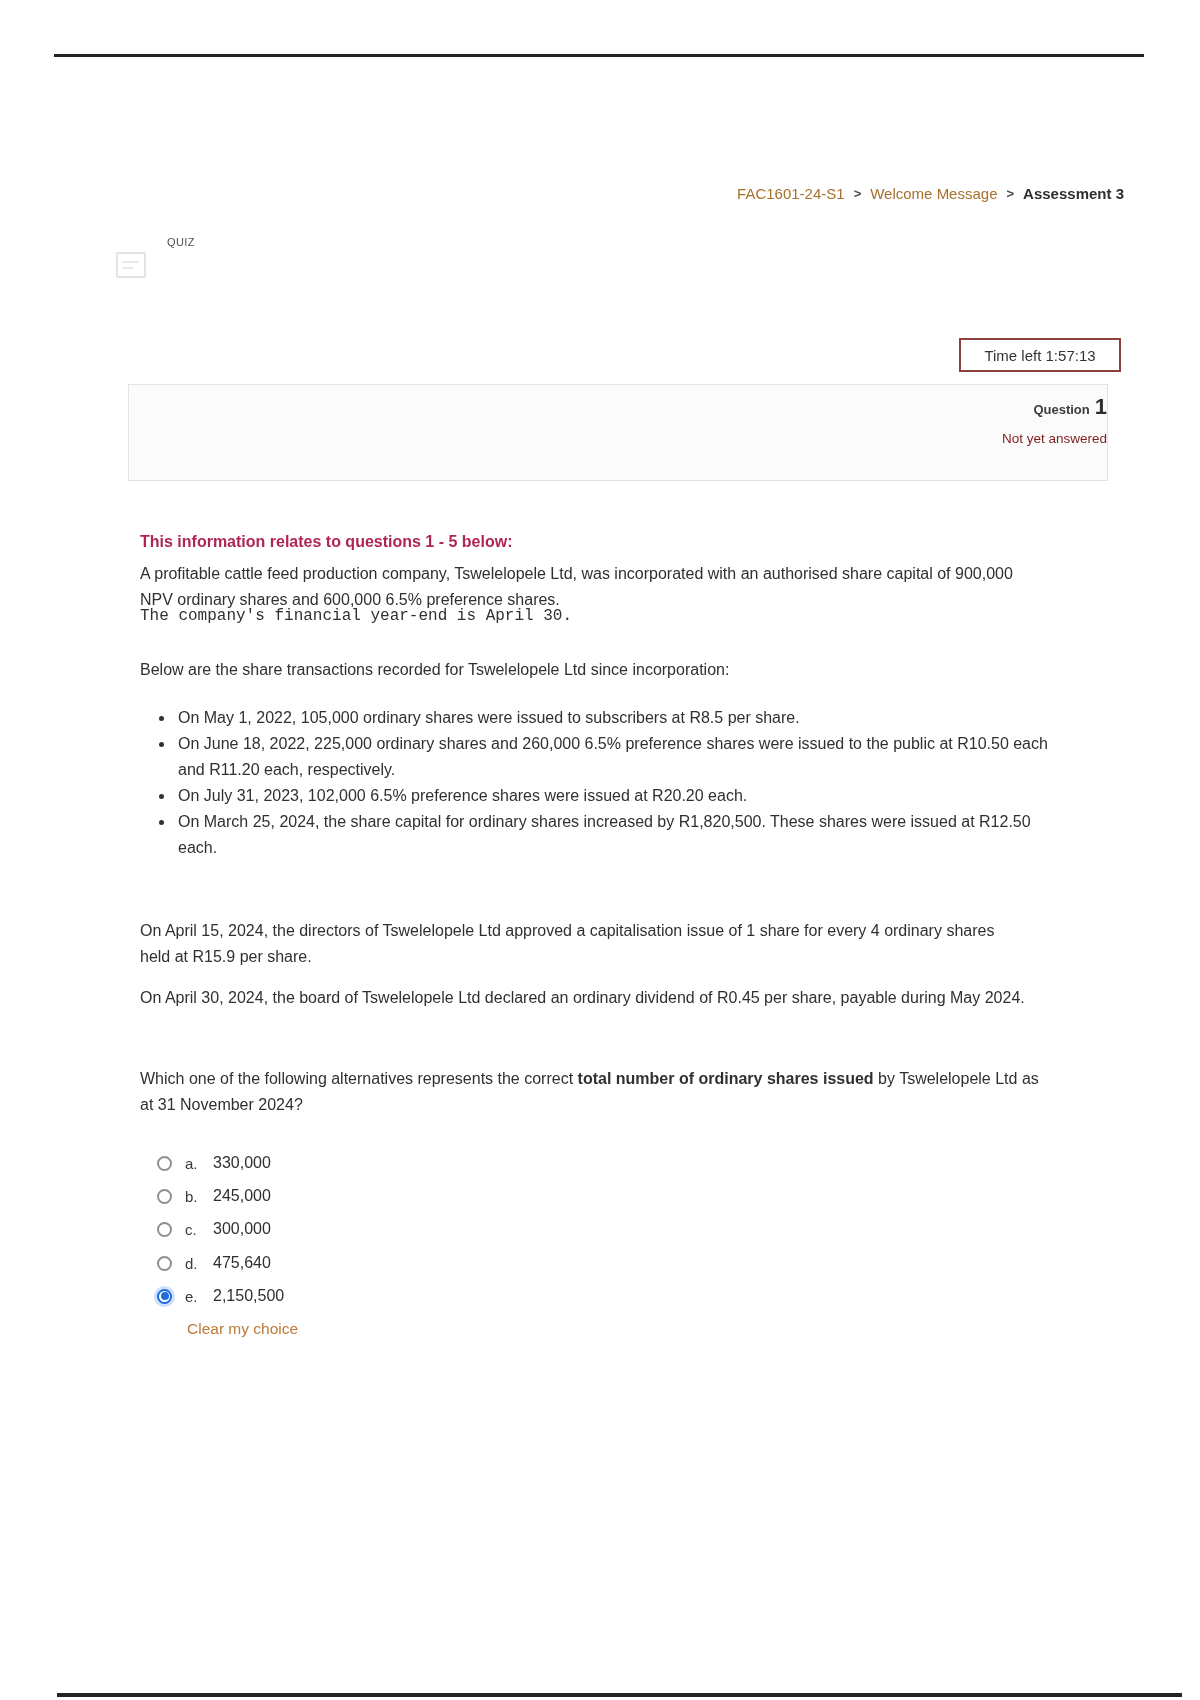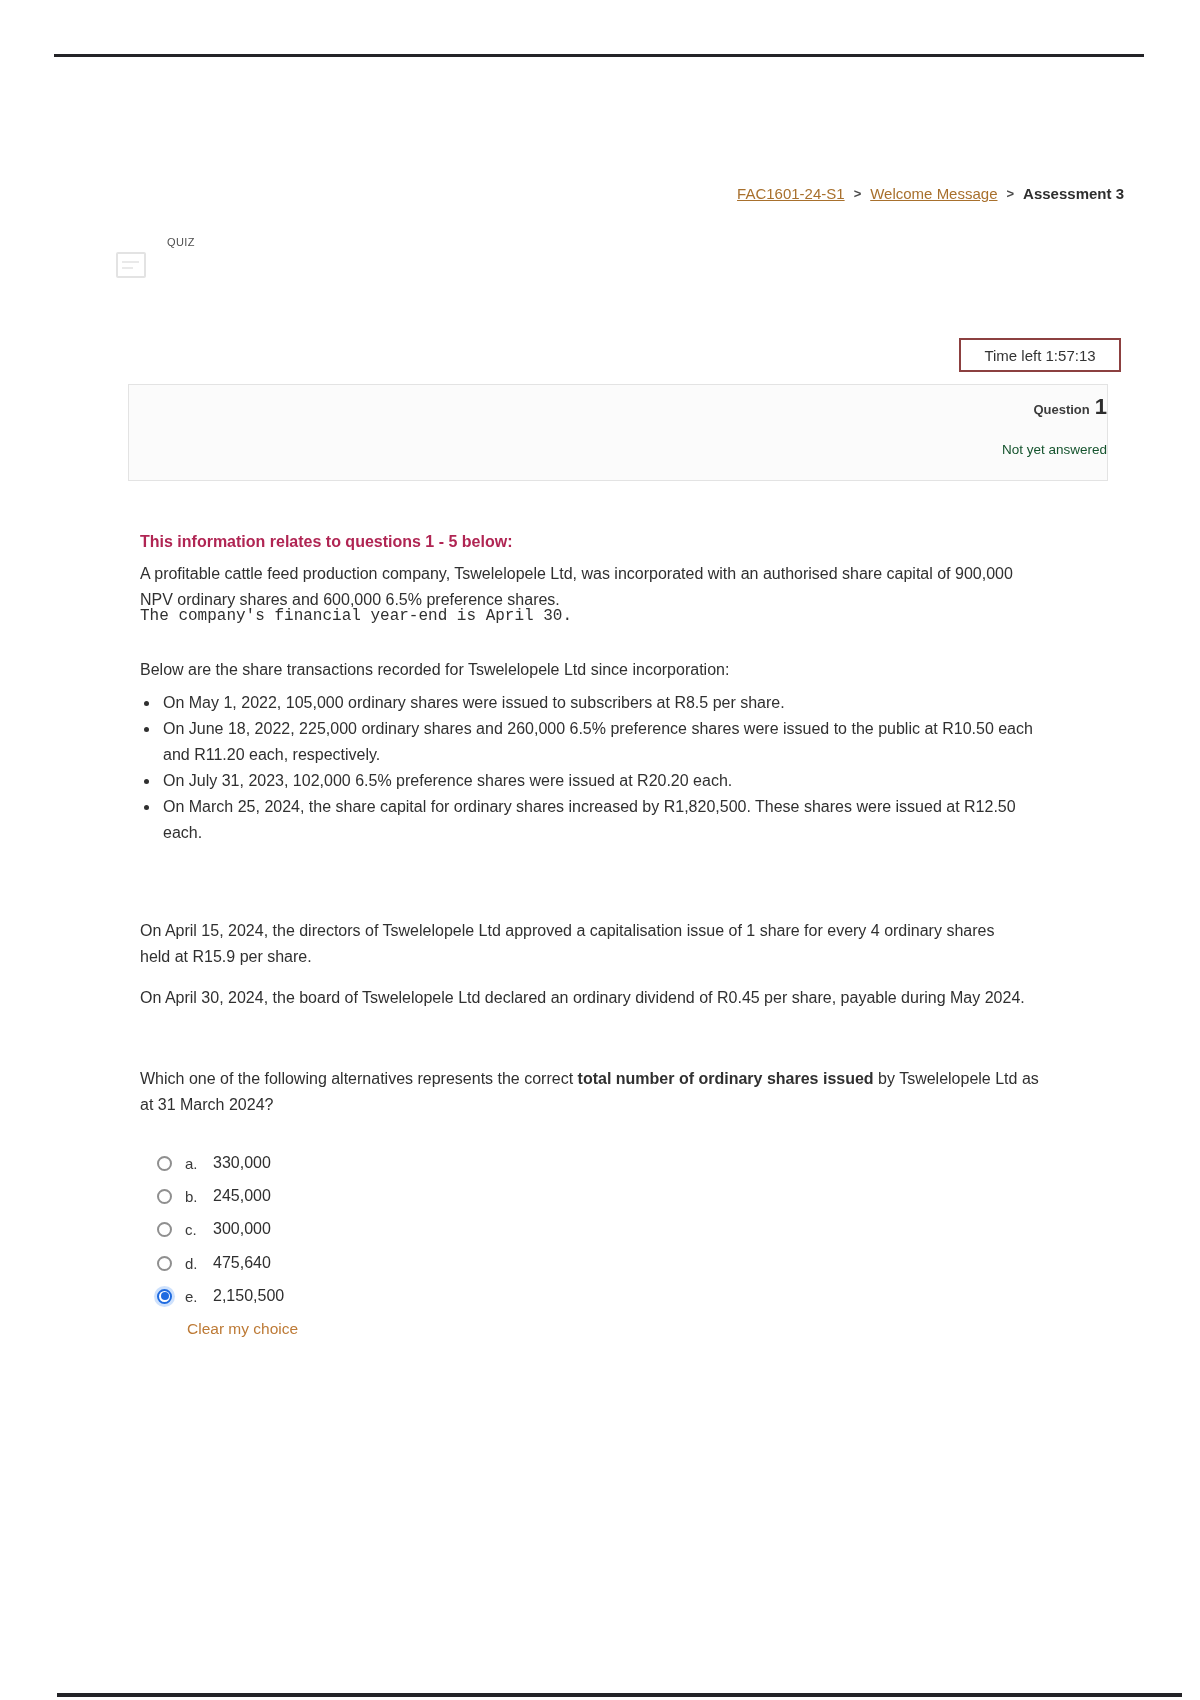--- a/index.html
+++ b/index.html
@@ -23,21 +23,21 @@
 
   .top-rule   { left: 54px;  top: 54px;   width: 1090px; height: 3px; background: var(--rule); }
   .bottom-rule{ left: 57px;  top: 1693px; width: 1125px; height: 4px; background: var(--rule); }
 
   .breadcrumb {
     top: 185px; right: 76px;
     font-size: 15px; white-space: nowrap;
     display: flex; align-items: center; gap: 9px;
     color: #3f3f3f;
   }
-  .crumb-link { color: var(--link); text-decoration: underline; cursor: pointer; }
+  .crumb-link { color: var(--link); cursor: pointer; }
   .crumb-sep  { color: #4a4a4a; font-weight: 600; font-size: 13px; }
   .crumb-current { color: #2e2e2e; font-weight: 700; }
 
   .quiz-label {
     left: 167px; top: 236px;
     font-size: 11px; letter-spacing: 0.4px;
     color: #4f4f4f; font-weight: 500;
   }
   .quiz-icon {
     left: 116px; top: 252px; width: 30px; height: 26px;
@@ -54,39 +54,39 @@
   }
 
   .qinfo {
     left: 128px; top: 384px; width: 980px; height: 97px;
     border: 1px solid #e3e3e3; background: #fbfbfb;
     padding: 9px 0 0 12px;
     text-align: right;
   }
   .q-word { font-weight: 700; font-size: 13px; color: #3c3c3c; }
   .q-num  { font-weight: 700; font-size: 22px; color: #2d2d2d; margin-left: 5px; }
-  .qi-status { font-size: 13.5px; color: #14532d; margin-top: 22px; }
+  .qi-status { font-size: 13.5px; color: #7f1d1d; margin-top: 11px; }
   .qi-marks  { font-size: 13.5px; color: #4e4e4e; margin-top: 10px; }
 
   .heading-red {
     left: 140px; top: 533px;
     font-size: 16px; font-weight: 700; color: var(--heading_red);
   }
   .para { left: 140px; width: 940px; font-size: 16px; line-height: 26px; color: #303030; }
   .p1 { top: 561px; }
   .p2 { top: 603px; font-family: Liberation Mono, monospace; }
   .p3 { top: 657px; }
   .p4 { top: 888px; margin-top: 30px; }
   .p5 { top: 985px; }
   .question-text { top: 1066px; }
   .b { font-weight: 700; }
 
   ul.bullets {
     position: absolute; left: 140px; top: 689px; width: 940px;
-    margin: 1px; padding: 0 0 0 19px;
+    margin: 16px; padding: 0 0 0 19px;
     font-size: 16px; line-height: 26px; color: #303030;
   }
   ul.bullets li { margin: 0; padding-left: 3px; }
 
   .opt-row {
     position: absolute; left: 157px; height: 22px;
     display: flex; align-items: center; cursor: pointer;
   }
   .opt-a { top: 1152px; } .opt-b { top: 1185px; } .opt-c { top: 1218px; }
   .opt-d { top: 1252px; } .opt-e { top: 1285px; }
@@ -174,21 +174,21 @@
 </div>
 
 <div class="abs para p5">
   <div>On April 30, 2024, the board of Tswelelopele Ltd declared an ordinary dividend of R0.45 per share, payable during May 2024.</div>
 </div>
 
 <div class="abs para question-text">
   <div>
     <span>Which one of the following alternatives represents the correct </span><span class="b">total number of ordinary shares issued</span><span> by Tswelelopele Ltd as</span>
   </div>
-  <div>at 31 March 2024?</div>
+  <div>at 31 November 2024?</div>
 </div>
 
 <div class="opt-row opt-a">
   <span class="radio"></span>
   <span class="opt-letter">a.</span>
   <span class="opt-value">330,000</span>
 </div>
 <div class="opt-row opt-b">
   <span class="radio"></span>
   <span class="opt-letter">b.</span>

